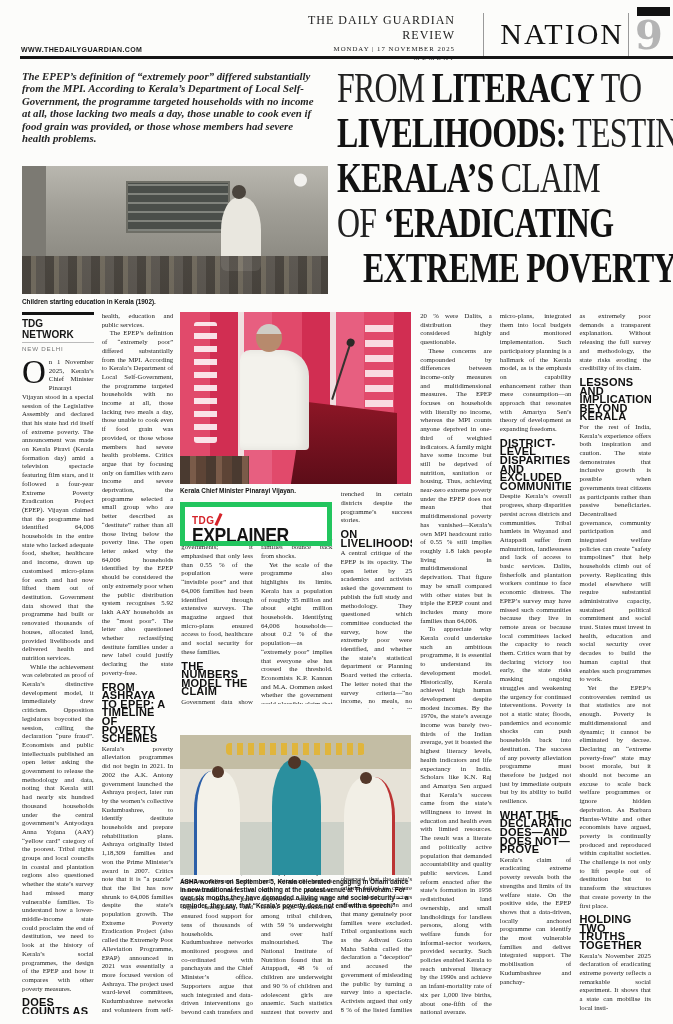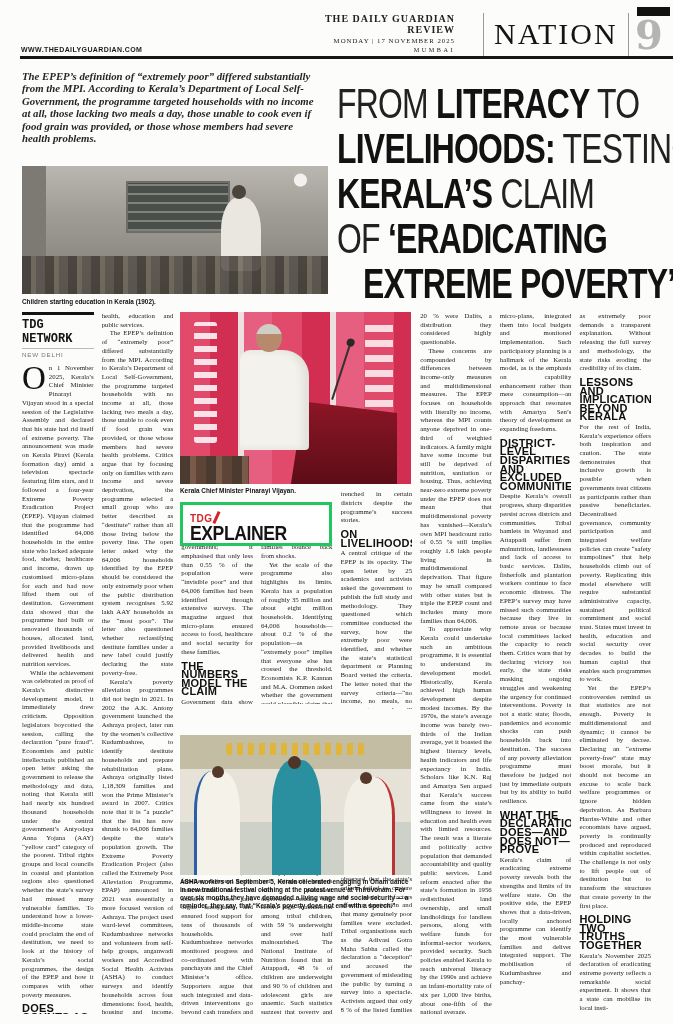--- a/index.html
+++ b/index.html
@@ -8,26 +8,26 @@
     position:relative; width:673px; height:1024px; margin:0 auto;
     background:#fcfcfa; overflow:hidden;
     font-family:"Liberation Serif", serif; color:#1e1e1e;
   }
   
   .corner-bar { position:absolute; top:7px; right:3px; width:33px; height:9px; background:#121212; }
   .masthead-url { position:absolute; left:21px; top:46px; font-family:"Liberation Sans",sans-serif;
     font-size:7px; font-weight:bold; letter-spacing:.4px; color:#1a1a1a; }
   .dateline { position:absolute; left:285px; top:13px; width:170px; text-align:right;
     font-family:"Liberation Serif",serif; color:#222; }
-  .dateline .l1 { font-size:10px; font-weight:bold; letter-spacing:1px; }
+  .dateline .l1 { font-size:12px; font-weight:normal; letter-spacing:1px; }
   .dateline .l2 { font-size:6.8px; letter-spacing:1px; margin-top:2px; }
   .dateline .l3 { font-size:6.2px; letter-spacing:2.5px; margin-top:2px; }
   .vrule { position:absolute; top:13px; width:1px; height:43px; background:#9a9a9a; }
   .vrule.v1 { left:483px; } .vrule.v2 { left:628px; }
-  .section-title { position:absolute; left:494px; top:17px; width:130px; text-align:left;
+  .section-title { position:absolute; left:494px; top:17px; width:130px; text-align:right;
     font-family:"Liberation Serif",serif; font-size:30px; letter-spacing:2px; color:#141414; }
   .page-number { position:absolute; left:635px; top:11px; font-family:"DejaVu Serif",serif;
     font-size:40px; font-weight:bold; color:#b4b4b4; }
   .head-rule { position:absolute; left:20px; right:0; top:56px; height:3px; background:#161616; }
   
   .pull-quote { position:absolute; left:22px; top:70px; width:302px;
     font-family:"Liberation Serif",serif; font-style:italic; font-weight:bold;
     font-size:10.8px; line-height:12.4px; color:#262626; }
   .photo-bw { position:absolute; left:22px; top:166px; width:306px; height:128px; overflow:hidden;
     background:linear-gradient(180deg,#b9b7af 0%,#a09e96 35%,#8e8c84 70%,#6f6d66 100%); }
@@ -40,43 +40,43 @@
   .photo-bw .teacher { position:absolute; right:22%; bottom:18%; width:13%; height:58%;
     background:#e9e7df; border-radius:45% 45% 6px 6px; }
   .photo-bw .teacher:before { content:""; position:absolute; top:-12px; left:28%; width:14px; height:14px;
     border-radius:50%; background:#4a443d; }
   .photo-bw .kids { position:absolute; left:0; right:0; bottom:0; height:30%;
     background:repeating-linear-gradient(90deg,#3f3a34 0 9px,#6d6659 9px 14px,#55504a 14px 23px);
     opacity:.85; }
   .photo-caption { font-family:"Liberation Sans",sans-serif; font-weight:bold;
     font-size:6.4px; line-height:8px; color:#111; }
   .cap-bw { position:absolute; left:22px; top:298px; width:306px; }
-  .headline { position:absolute; left:337px; top:81px; width:330px;
-    font-family:Liberation Sans, sans-serif; color:#161616; }
+  .headline { position:absolute; left:337px; top:66px; width:330px;
+    font-family:Liberation Serif, serif; color:#161616; }
   .hl-line { font-size:42px; line-height:45px; letter-spacing:-1px; white-space:nowrap;
     transform:scaleX(.76); transform-origin:left; }
   .hl-b { font-weight:bold; color:#121212; }
   .hl-l { font-weight:normal; color:#222; }
   .hl-indent { margin-left:26px; }
   
   #body { position:absolute; left:22px; top:312px; width:629px; height:702px; }
   .cols { position:absolute; inset:0; display:grid; grid-template-columns:repeat(8,1fr); column-gap:8px; }
   .col { overflow:hidden; height:702px; display:flex; flex-direction:column; }
   .colpart { overflow:hidden; }
   .grow { flex:1 1 auto; }
   .para { font-size:6.8px; line-height:8.7px; text-align:justify; color:#222; }
   .para + .para { text-indent:8px; }
   .colhead { font-family:"Liberation Sans",sans-serif; font-size:11px; line-height:8.6px;
     font-weight:bold; color:#101010; margin:5px 0 2px; letter-spacing:.2px; }
   .dropcap::first-letter { float:left; font-size:33px; line-height:26px; padding:1px 3px 0 0;
     font-family:"Liberation Serif",serif; color:#141414; }
   
   .byline { margin-bottom:6px; }
   .byline .bar { height:3px; background:#131313; margin-bottom:3px; }
-  .byline .net { font-family:Liberation Mono, monospace; font-size:12px; font-weight:bold; color:#141414; }
+  .byline .net { font-family:Liberation Sans, sans-serif; font-size:10px; font-weight:bold; color:#141414; }
   .byline .rule { height:1px; background:#bbb; margin:2px 0; }
   .byline .city { font-family:"Liberation Sans",sans-serif; font-size:6.2px; letter-spacing:.8px; color:#777; }
   
   .photo-cm { position:absolute; left:158px; top:0; width:231px; height:172px; overflow:hidden;
     background:repeating-linear-gradient(90deg,#e14a6b 0 30px,#d12e52 30px 58px,#f0dfe0 58px 64px,#e75f80 64px 92px); }
   .photo-cm .script { position:absolute; left:6%; top:6%; width:10%; height:70%;
     background:repeating-linear-gradient(0deg, rgba(255,255,255,.85) 0 6px, rgba(0,0,0,0) 6px 13px); border-radius:3px; }
   .photo-cm .script2 { position:absolute; right:8%; top:4%; width:12%; height:60%;
     background:repeating-linear-gradient(0deg, rgba(255,255,255,.8) 0 7px, rgba(0,0,0,0) 7px 15px); border-radius:3px; }
   .photo-cm .shirt { position:absolute; left:26%; top:22%; width:30%; height:58%;
@@ -85,21 +85,21 @@
     background:linear-gradient(180deg,#cfcdc6 0 34%, #b78a6d 34%); }
   .photo-cm .podium { position:absolute; right:6%; bottom:0; width:46%; height:48%;
     background:linear-gradient(180deg,#8d1626,#5c0d18); clip-path:polygon(12% 0,100% 14%,100% 100%,0 100%); }
   .photo-cm .mic { position:absolute; right:30%; top:18%; width:2px; height:34%; background:#35322f; transform:rotate(18deg); }
   .photo-cm .mic:before { content:""; position:absolute; top:-6px; left:-3px; width:8px; height:8px; border-radius:50%; background:#2b2926; }
   .photo-cm .crowd { position:absolute; left:0; bottom:0; width:30%; height:16%;
     background:repeating-linear-gradient(90deg,#4a3a30 0 10px,#7a5b49 10px 16px,#5d4436 16px 26px); }
   .cap-cm { position:absolute; left:158px; top:175px; width:231px; }
   
   .explainer { position:absolute; left:158px; top:190px; width:152px; height:44px;
-    border:3px solid #22c55e; background:#fff; padding:3px 5px 0 7px; overflow:hidden; }
+    border:5px solid #22c55e; background:#fff; padding:3px 5px 0 7px; overflow:hidden; }
   .explainer .tdg { font-family:"Liberation Sans",sans-serif; font-weight:bold; font-size:10px;
     letter-spacing:.5px; color:#d5232a; display:inline-block; }
   .explainer .slash { display:inline-block; width:3px; height:13px; background:#d5232a;
     transform:rotate(24deg); margin-left:2px; vertical-align:-2px; }
   .explainer .word { font-family:"Liberation Sans",sans-serif; font-weight:bold; font-size:20px;
     line-height:20px; letter-spacing:-.5px; color:#141414; transform:scaleX(.88); transform-origin:left;
     margin-top:-3px; white-space:nowrap; }
   .explainer .redbar { height:2.5px; background:#d5232a; margin:1px 0 0 12px; }
   
   .photo-asha { position:absolute; left:158px; top:423px; width:231px; height:140px; overflow:hidden;
@@ -167,20 +167,21 @@
         </div>
         <p class="para dropcap">On 1 November 2025, Kerala’s Chief Minister Pinarayi Vijayan stood in a special session of the Legislative Assembly and declared that his state had rid itself of extreme poverty. The announcement was made on Kerala Piravi (Kerala formation day) amid a television spectacle featuring film stars, and it followed a four-year Extreme Poverty Eradication Project (EPEP). Vijayan claimed that the programme had identified 64,006 households in the entire state who lacked adequate food, shelter, healthcare and income, drawn up customised micro-plans for each and had now lifted them out of destitution. Government data showed that the programme had built or renovated thousands of houses, allocated land, provided livelihoods and delivered health and nutrition services.</p>
         <p class="para">While the achievement was celebrated as proof of Kerala’s distinctive development model, it immediately drew criticism. Opposition legislators boycotted the session, calling the declaration “pure fraud”. Economists and public intellectuals published an open letter asking the government to release the methodology and data, noting that Kerala still had nearly six hundred thousand households under the central government’s Antyodaya Anna Yojana (AAY) “yellow card” category of the poorest. Tribal rights groups and local councils in coastal and plantation regions also questioned whether the state’s survey had missed many vulnerable families. To understand how a lower-middle-income state could proclaim the end of destitution, we need to look at the history of Kerala’s social programmes, the design of the EPEP and how it compares with other poverty measures.</p>
         <h4 class="colhead">DOES COUNTS AS ‘EXTREME POVERTY’?</h4>
         <p class="para">Globally, the World Bank defines extreme poverty as living on less than US $2.15 a day (about Rs 180 per person). India does not use this dollar-denominated line domestically; instead, the National Multidimensional Poverty Index (MPI) developed by NITI Aayog and the UNDP measures deprivations across nutrition, education and living standards. The 2023 MPI report estimated that only 0.55 % of Kerala’s population was multidimensionally poor—the lowest share among India’s states. The report also showed Kerala’s headcount ratio falling from 0.70 % in the 2015-16 survey to 0.55 % in 2019-21. These figures reflect broad improvements in living standards and the state’s longstanding investments in</p>
       </div>
 
       <div class="col">
         <p class="para">health, education and public services.</p>
         <p class="para">The EPEP’s definition of “extremely poor” differed substantially from the MPI. According to Kerala’s Department of Local Self-Government, the programme targeted households with no income at all, those lacking two meals a day, those unable to cook even if food grain was provided, or those whose members had severe health problems. Critics argue that by focusing only on families with zero income and severe deprivation, the programme selected a small group who are better described as “destitute” rather than all those living below the poverty line. The open letter asked why the 64,006 households identified by the EPEP should be considered the only extremely poor when the public distribution system recognises 5.92 lakh AAY households as the “most poor”. The letter also questioned whether reclassifying destitute families under a new label could justify declaring the state poverty-free.</p>
+        <h4 class="colhead">FROM ASHRAYA TO EPEP: A TIMELINE OF POVERTY SCHEMES</h4>
         <p class="para">Kerala’s poverty alleviation programmes did not begin in 2021. In 2002 the A.K. Antony government launched the Ashraya project, later run by the women’s collective Kudumbashree, to identify destitute households and prepare rehabilitation plans. Ashraya originally listed 1,18,309 families and won the Prime Minister’s award in 2007. Critics note that it is “a puzzle” that the list has now shrunk to 64,006 families despite the state’s population growth. The Extreme Poverty Eradication Project (also called the Extremely Poor Alleviation Programme, EPAP) announced in 2021 was essentially a more focused version of Ashraya. The project used ward-level committees, Kudumbashree networks and volunteers from self-help groups, anganwadi workers and Accredited Social Health Activists (ASHA) to conduct surveys and identify households across four dimensions: food, health, housing and income. Micro-plans were prepared for each family, detailing interventions ranging from constructing houses and toilets to providing ration cards, Aadhaar IDs, pension enrolments, self-employment assistance and health care.</p>
 
       </div>
 
       <div class="col">
         <div style="height:240px"></div>
         <div class="colpart" style="height:183px">
           <p class="para">ing volunteers and local governments; it emphasised that only less than 0.55 % of the population were “invisible poor” and that 64,006 families had been identified through extensive surveys. The magazine argued that micro-plans ensured access to food, healthcare and social security for these families.</p>
           <h4 class="colhead">THE NUMBERS MODEL THE CLAIM</h4>
           <p class="para">Government data show that the EPEP generated substantial outputs. A major national daily reported that the programme built 5,422 new houses and renovated 5,522 existing ones; allotted 28.32 acres of land to 439 families; provided unskilled work worth Rs 77 crore to 34,672 families; offered self-employ-</p>

